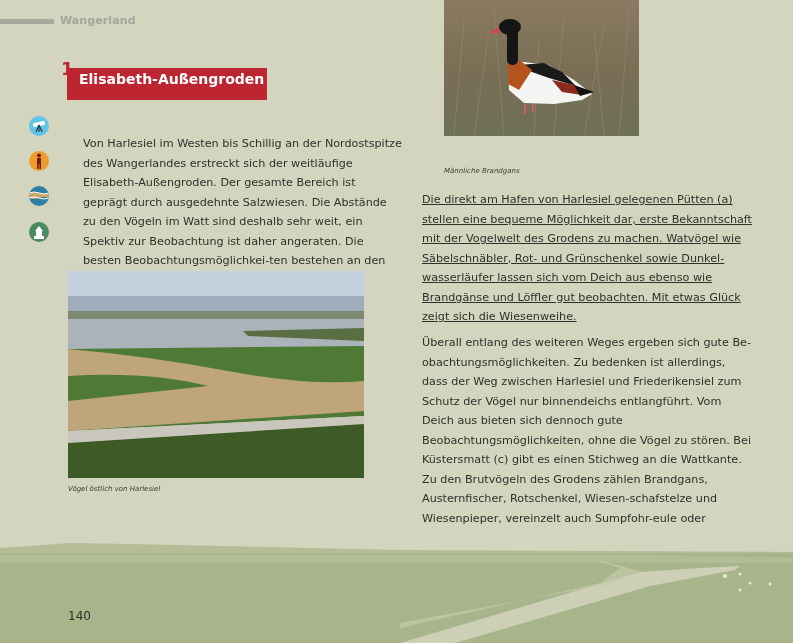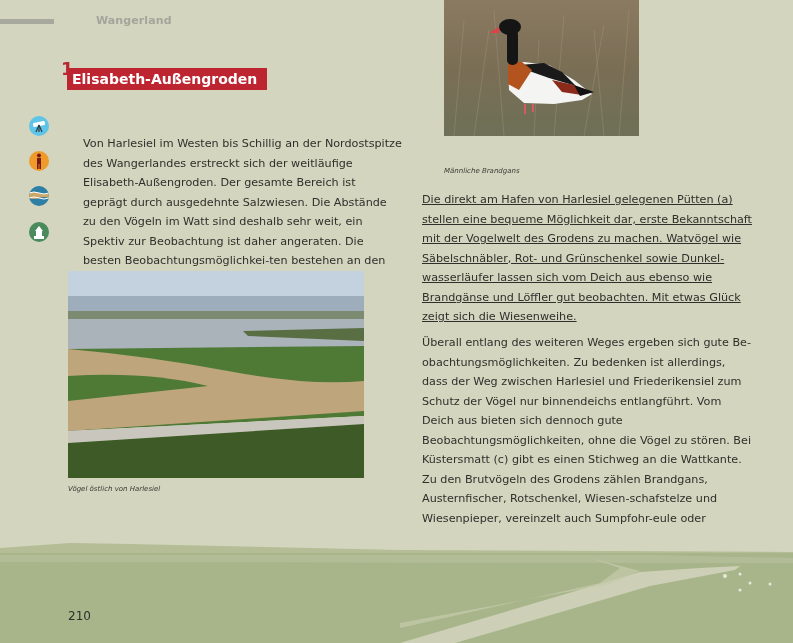--- a/index.html
+++ b/index.html
@@ -8,31 +8,31 @@
     background: #d3d5bf;
     font-family: "DejaVu Sans", "Liberation Sans", sans-serif;
     color: #2f2f2a;
   }
   .header-bar {
     position: absolute; left: 0; top: 19px; width: 54px; height: 5px;
     background: #a7a89e;
   }
   .header-label {
     position: absolute; left: 60px; top: 14px; font-size: 11px; font-weight: bold;
-    color: #a4a59b; letter-spacing: 0.1px; margin-left: 36px;
+    color: #a4a59b; letter-spacing: 0.1px;
   }
   .title-wrap { position: absolute; left: 61px; top: 60px; }
   .title-num {
     position: absolute; left: 0; top: 0; font-size: 18px; font-weight: bold; color: #b8262f;
     line-height: 18px;
   }
   .title-box {
-    position: absolute; left: 6px; top: 8px; height: 22px; width: 200px;
+    position: absolute; left: 6px; top: 8px; height: 32px; width: 200px;
     background: #bd2531; color: #fff; font-size: 14px; font-weight: bold;
-    line-height: 22px; padding-left: 5px; white-space: nowrap; box-sizing: border-box;
+    line-height: 22px; padding-left: 12px; white-space: nowrap; box-sizing: border-box;
   }
   .icons { position: absolute; left: 29px; top: 116px; }
   .icon {
     width: 20px; height: 20px; border-radius: 50%; position: absolute; left: 0;
     overflow: hidden;
   }
   .icon svg { width: 20px; height: 20px; display: block; }
   .para {
     position: absolute; font-size: 11.2px; line-height: 19.5px; color: #2f302b;
     margin: 16px;
@@ -165,13 +165,13 @@
     <g fill="#e6e8d8">
       <circle cx="725" cy="48" r="2"></circle>
         <circle cx="740" cy="46" r="1.5"></circle>
         <circle cx="770" cy="56" r="1.5"></circle>
       <circle cx="740" cy="62" r="1.5"></circle>
         <circle cx="750" cy="55" r="1.5"></circle>
     </g>
   </svg>
 </div>
 
-<div class="page-number">210</div>
+<div class="page-number">140</div>
 
 </body></html>

